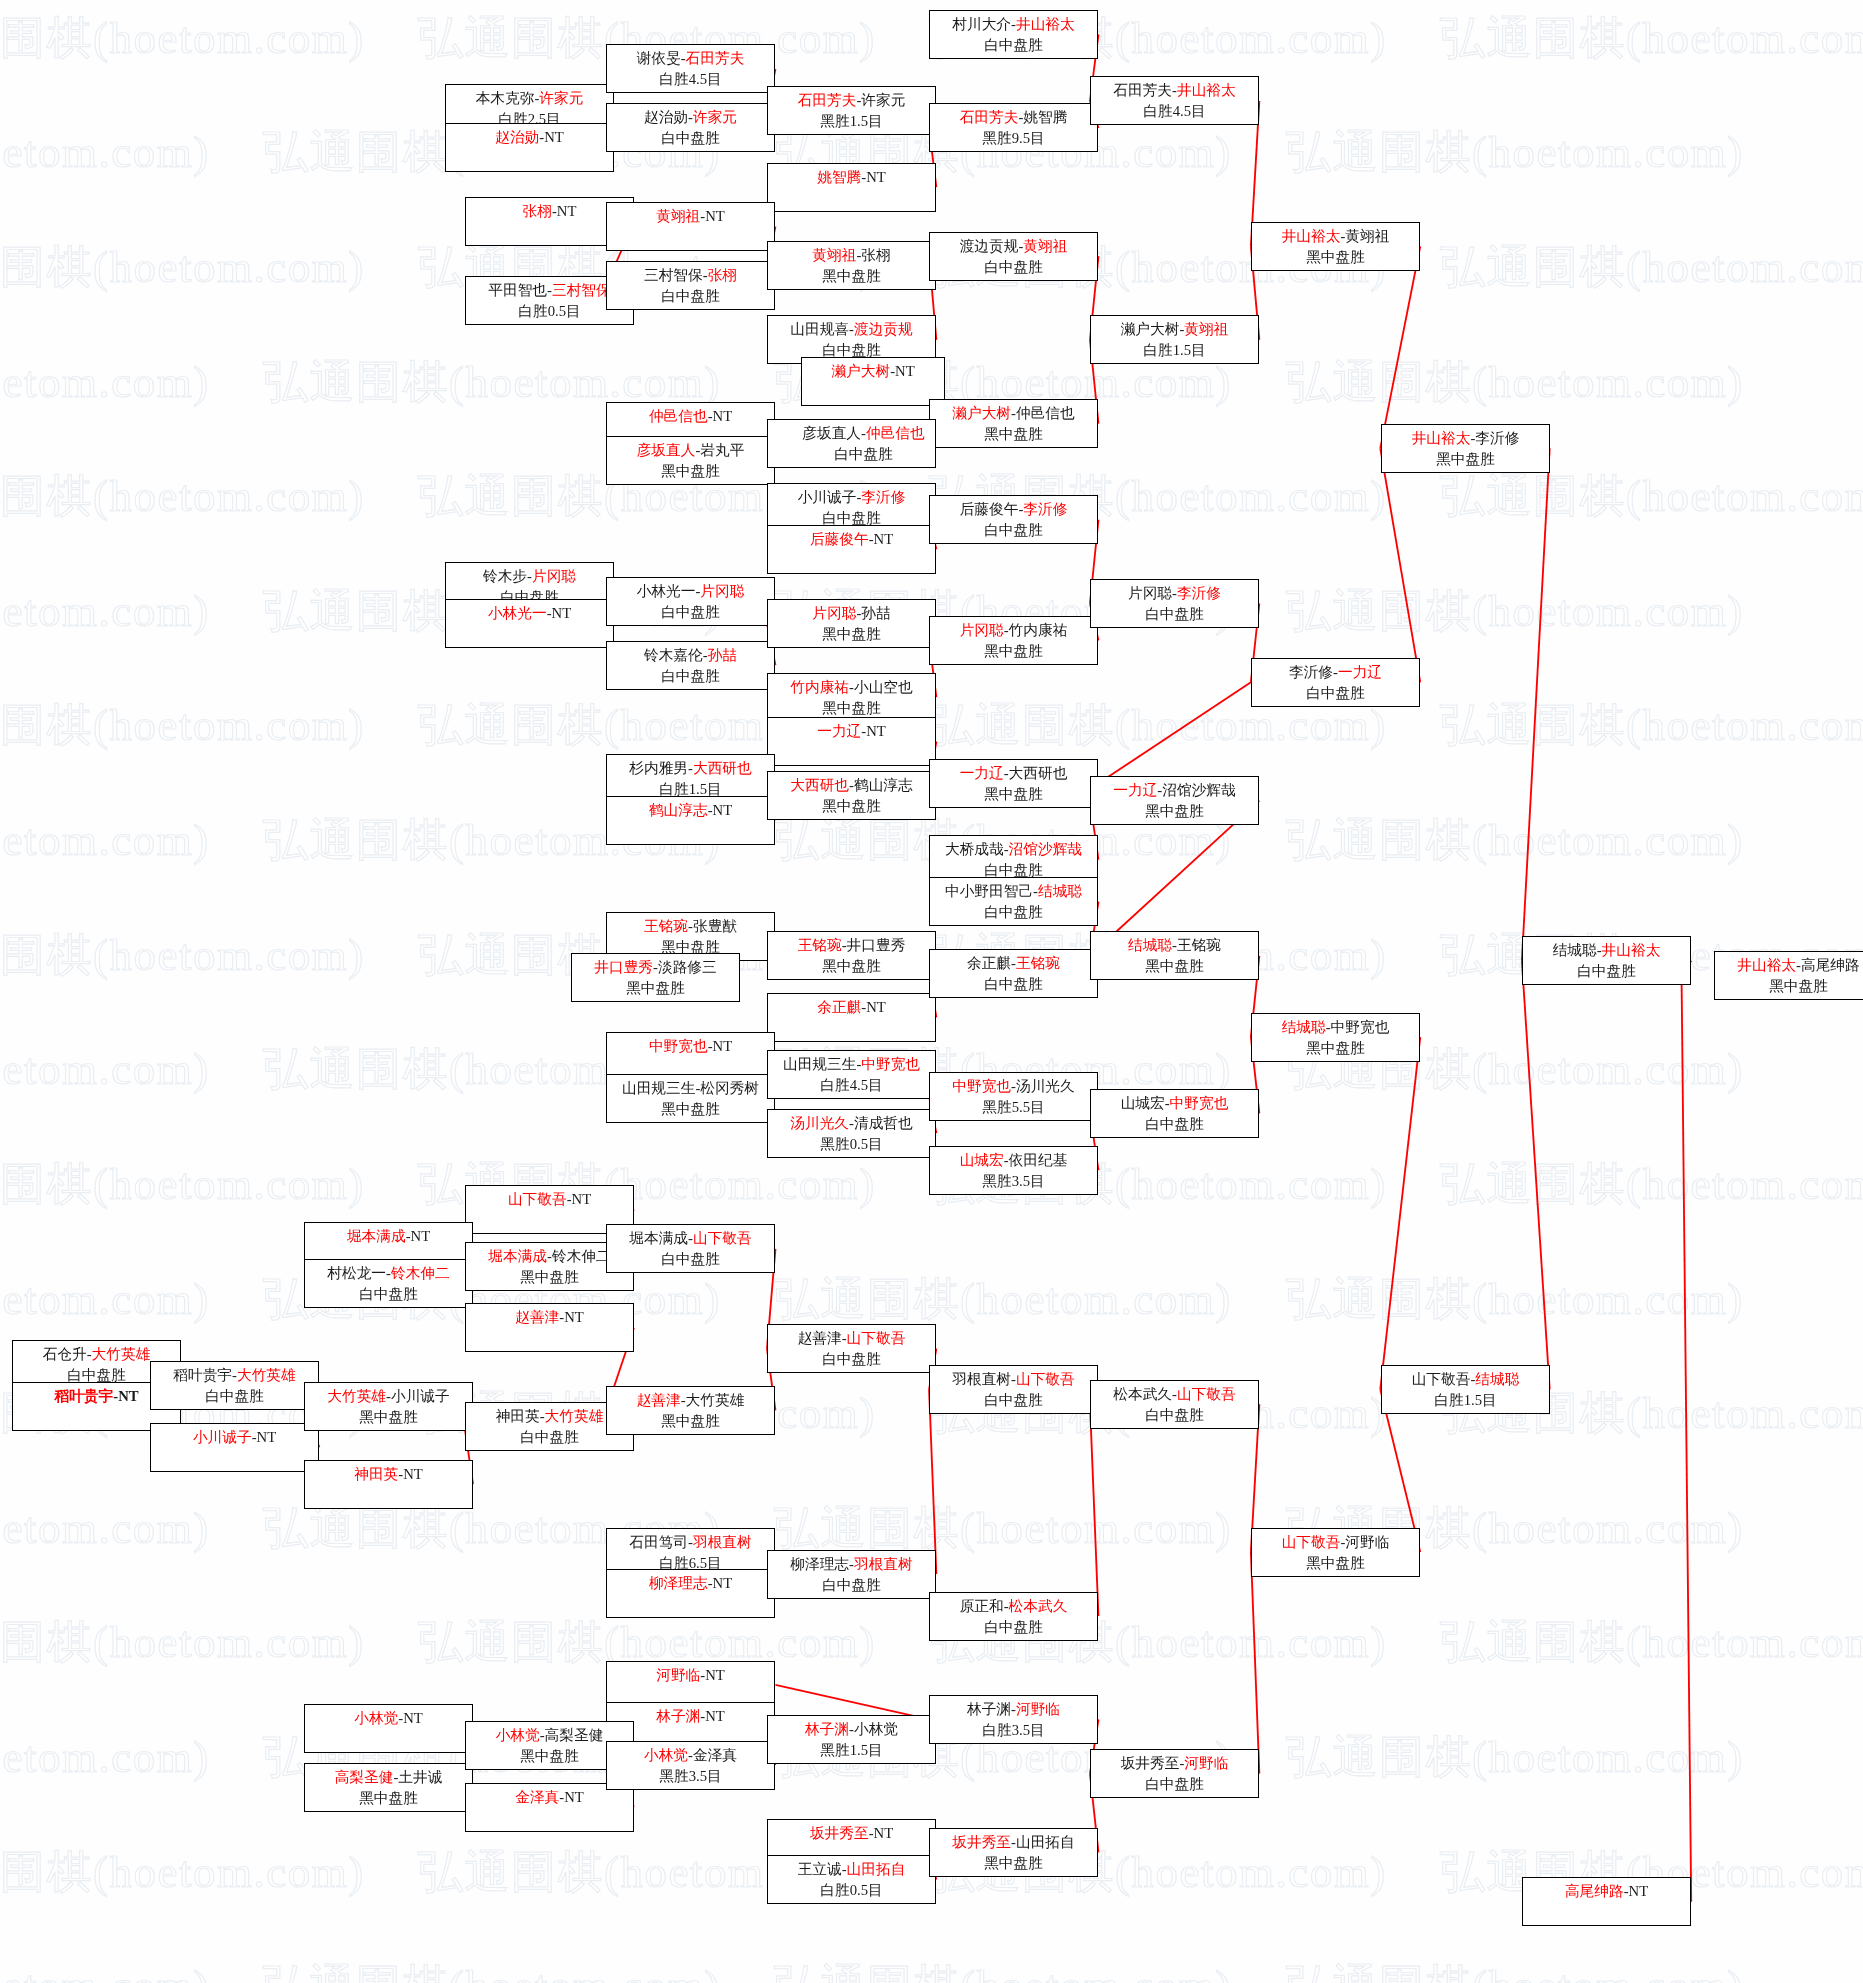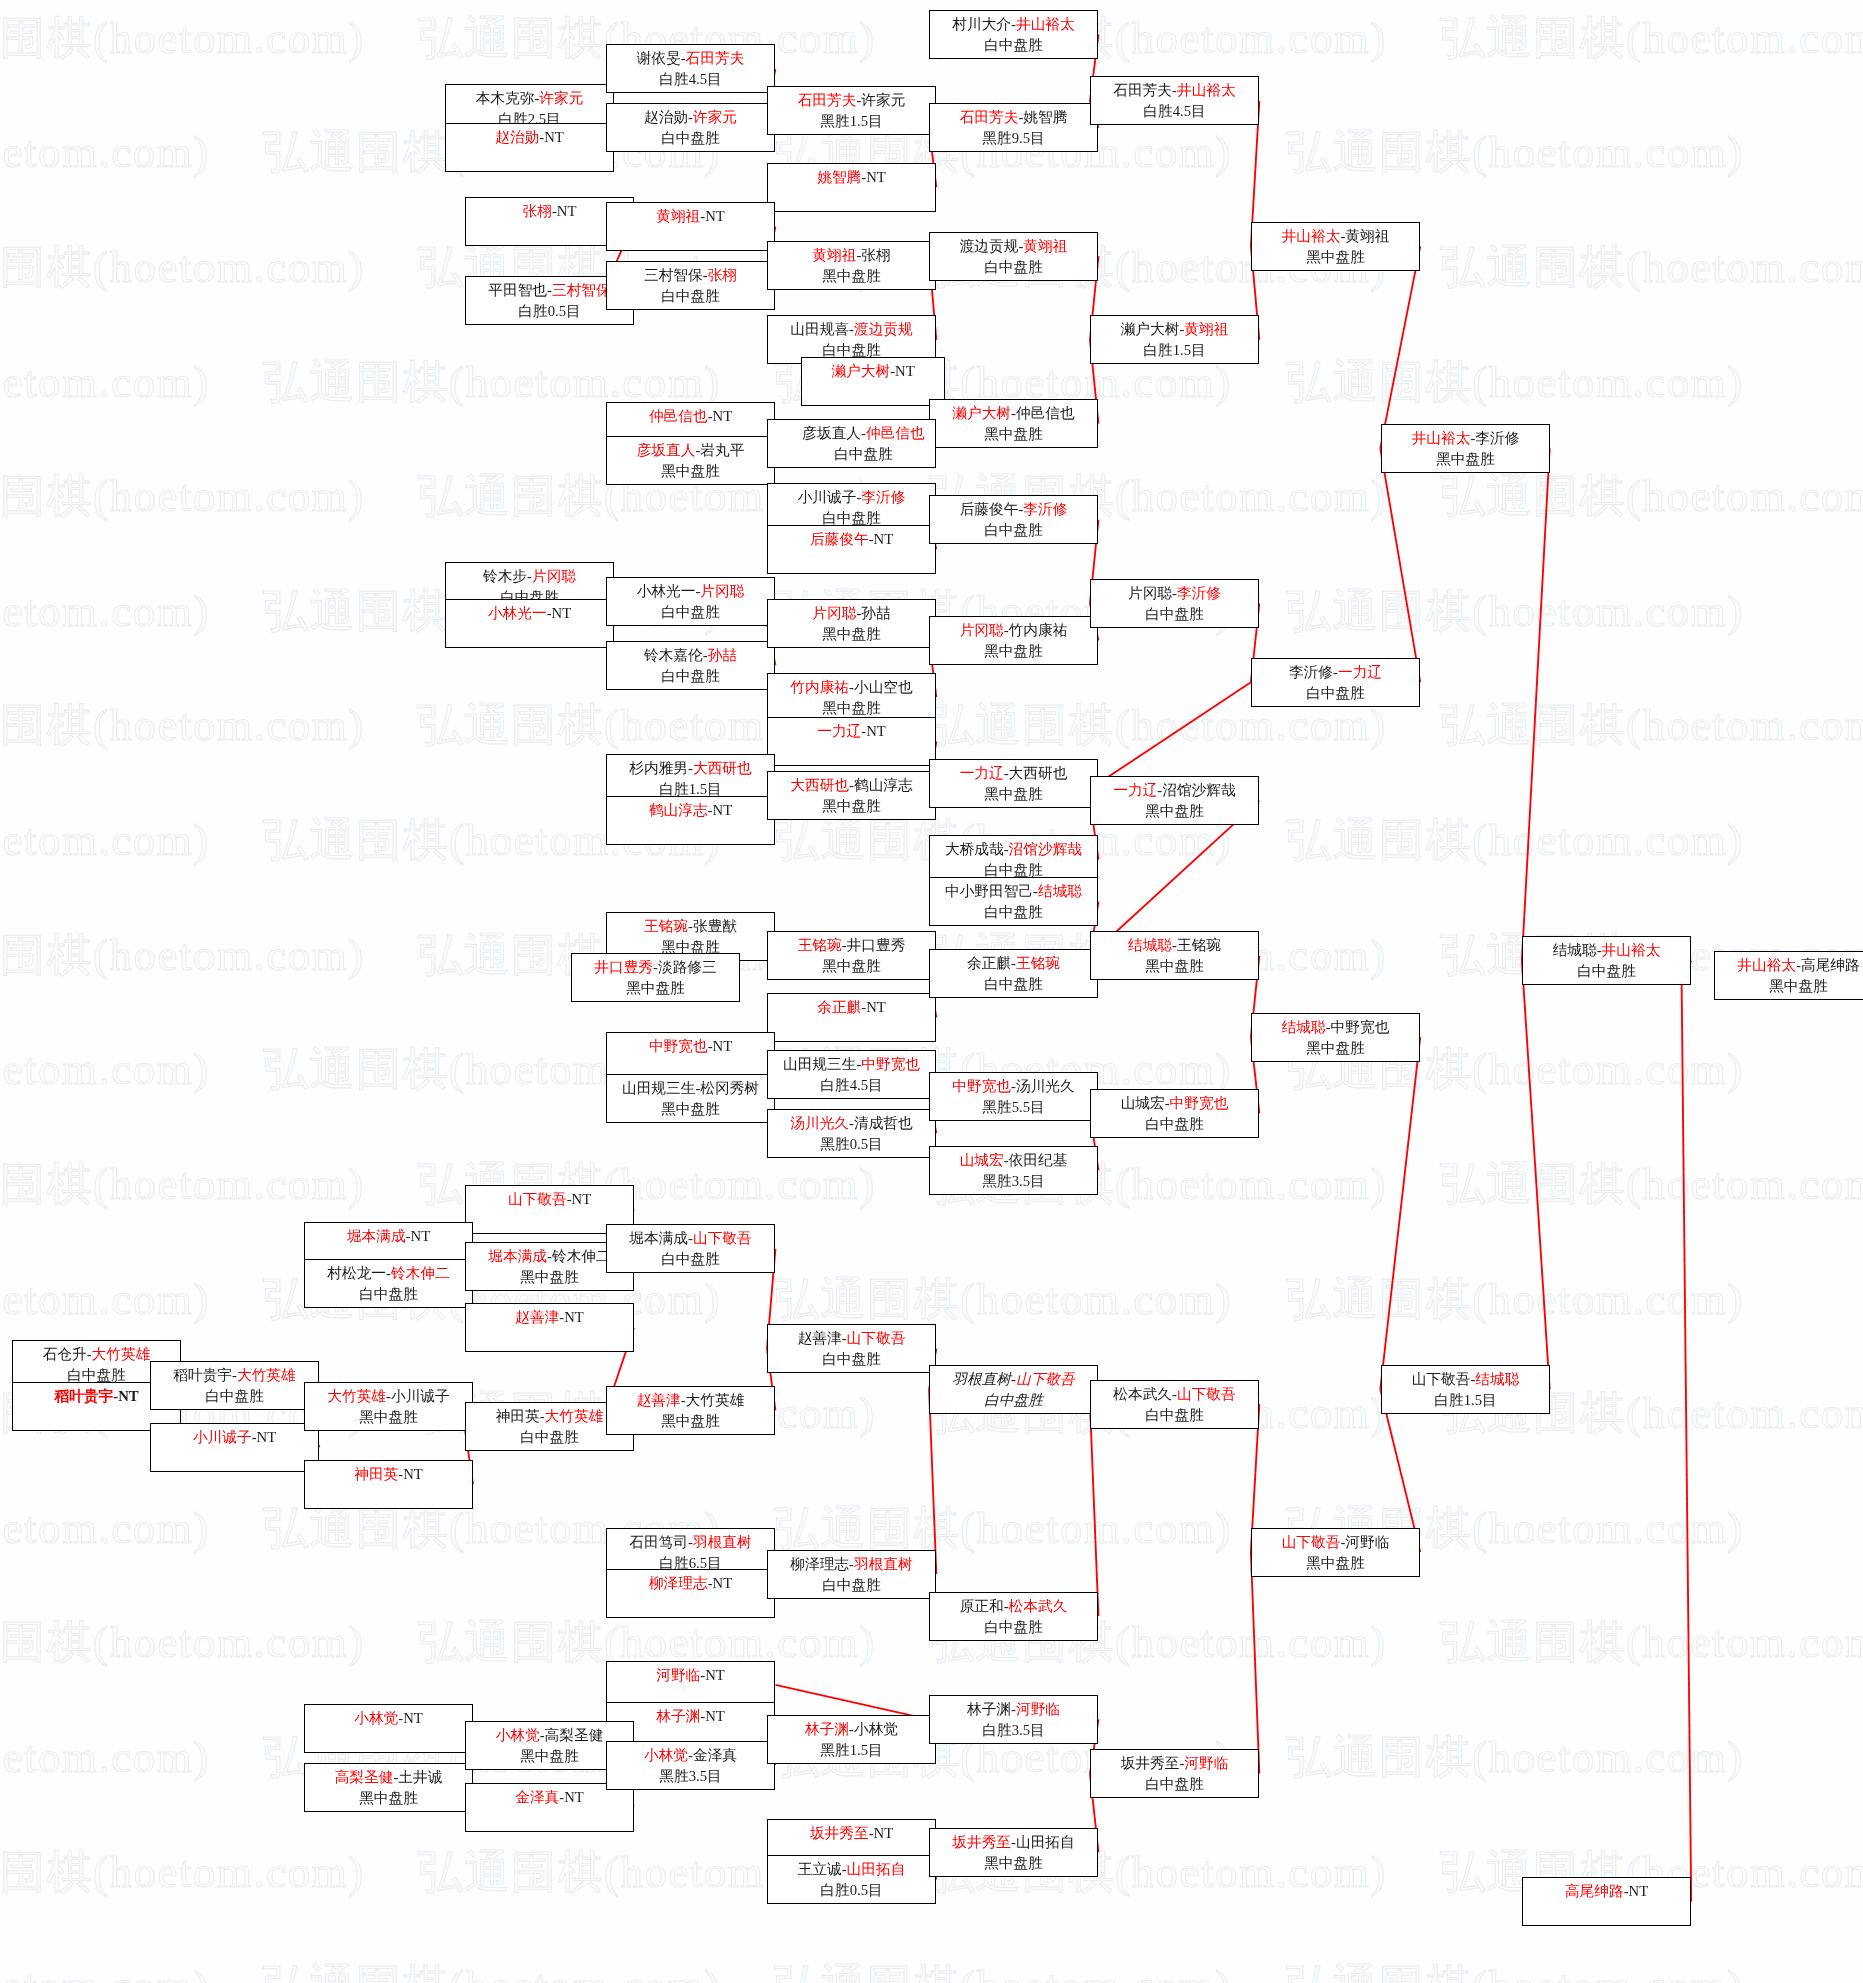--- a/index.html
+++ b/index.html
@@ -504,21 +504,21 @@
       <span class="ln1"><span class="b">石田笃司</span><span class="b">-</span><span class="w">羽根直树</span></span>
       <span class="ln2">白胜6.5目</span>
     </div>
     <div class="mbox" id="m077" style="left: 606px; top: 1569px; width: 169px; min-height: 49px;">
       <span class="ln1"><span class="w">柳泽理志</span><span class="b">-</span><span class="b">NT</span></span>
     </div>
     <div class="mbox" id="m078" style="left: 767px; top: 1550px; width: 169px; min-height: 49px;">
       <span class="ln1"><span class="b">柳泽理志</span><span class="b">-</span><span class="w">羽根直树</span></span>
       <span class="ln2">白中盘胜</span>
     </div>
-    <div class="mbox" id="m079" style="left: 929px; top: 1365px; width: 169px; min-height: 49px; font-style: italic;">
+    <div class="mbox" id="m079" style="left: 929px; top: 1365px; width: 169px; min-height: 49px;">
       <span class="ln1"><span class="b">羽根直树</span><span class="b">-</span><span class="w">山下敬吾</span></span>
       <span class="ln2">白中盘胜</span>
     </div>
     <div class="mbox" id="m080" style="left: 929px; top: 1592px; width: 169px; min-height: 49px;">
       <span class="ln1"><span class="b">原正和</span><span class="b">-</span><span class="w">松本武久</span></span>
       <span class="ln2">白中盘胜</span>
     </div>
     <div class="mbox" id="m081" style="left: 1090px; top: 1380px; width: 169px; min-height: 49px;">
       <span class="ln1"><span class="b">松本武久</span><span class="b">-</span><span class="w">山下敬吾</span></span>
       <span class="ln2">白中盘胜</span>

